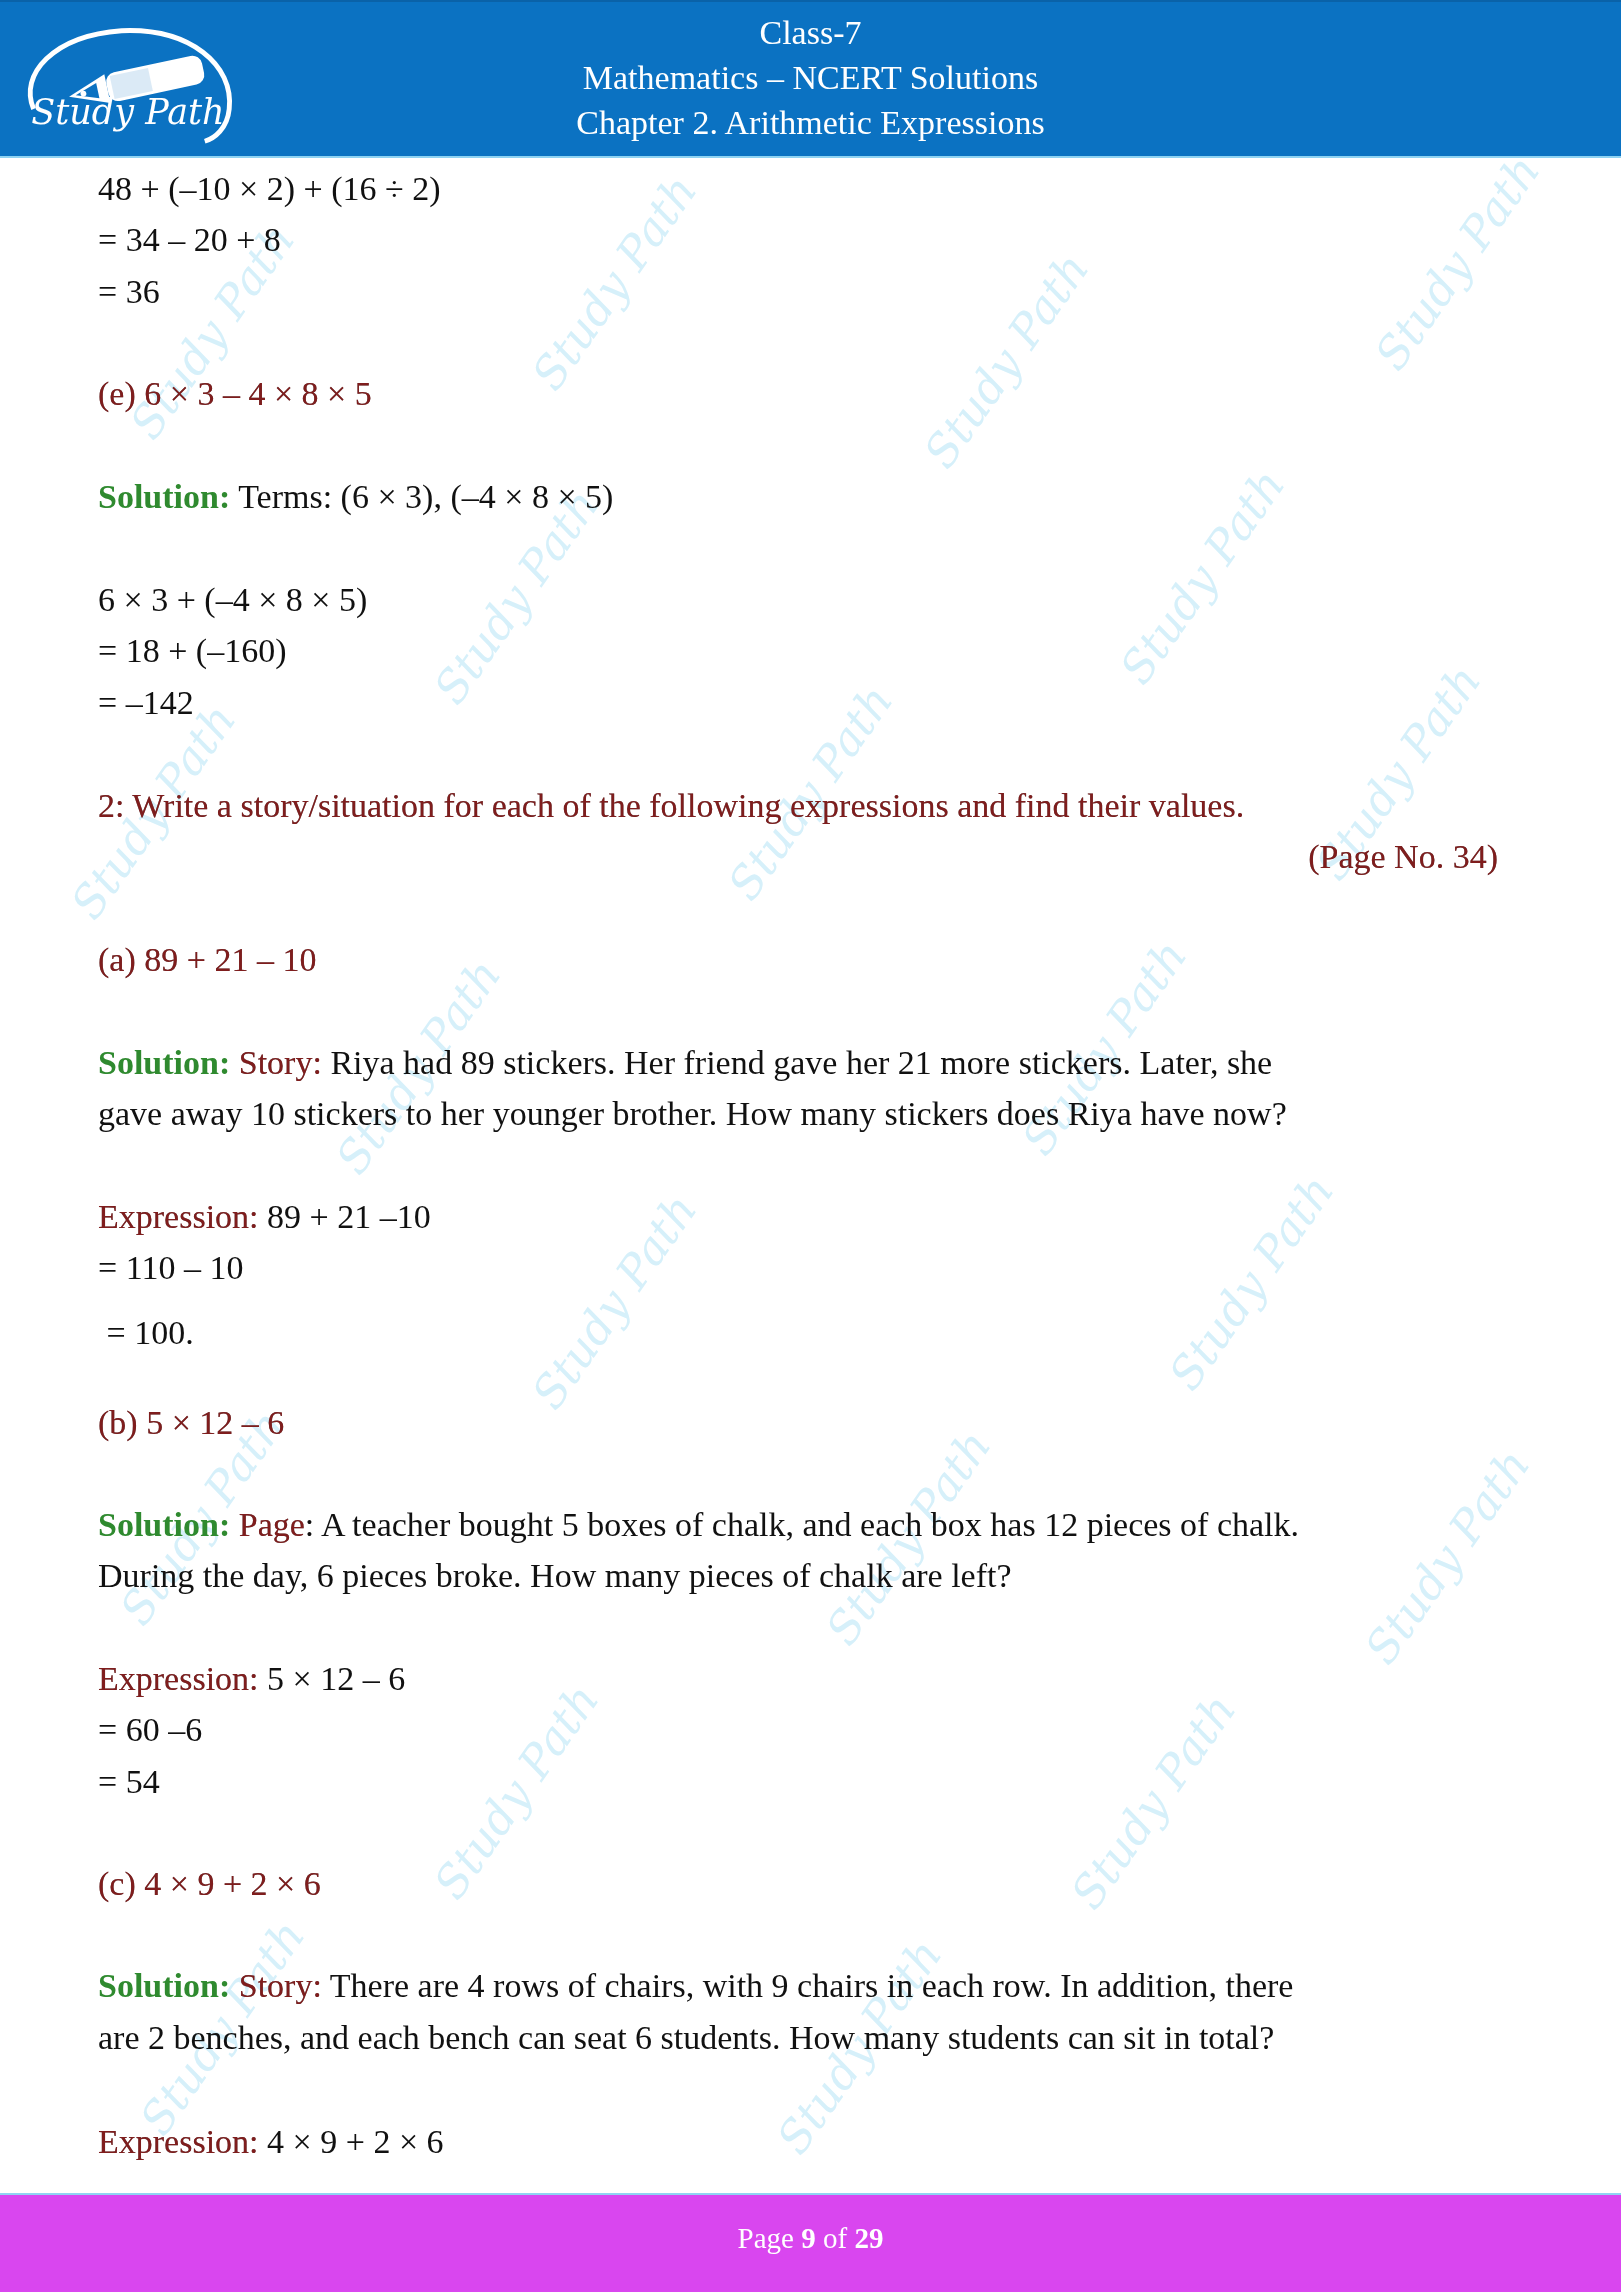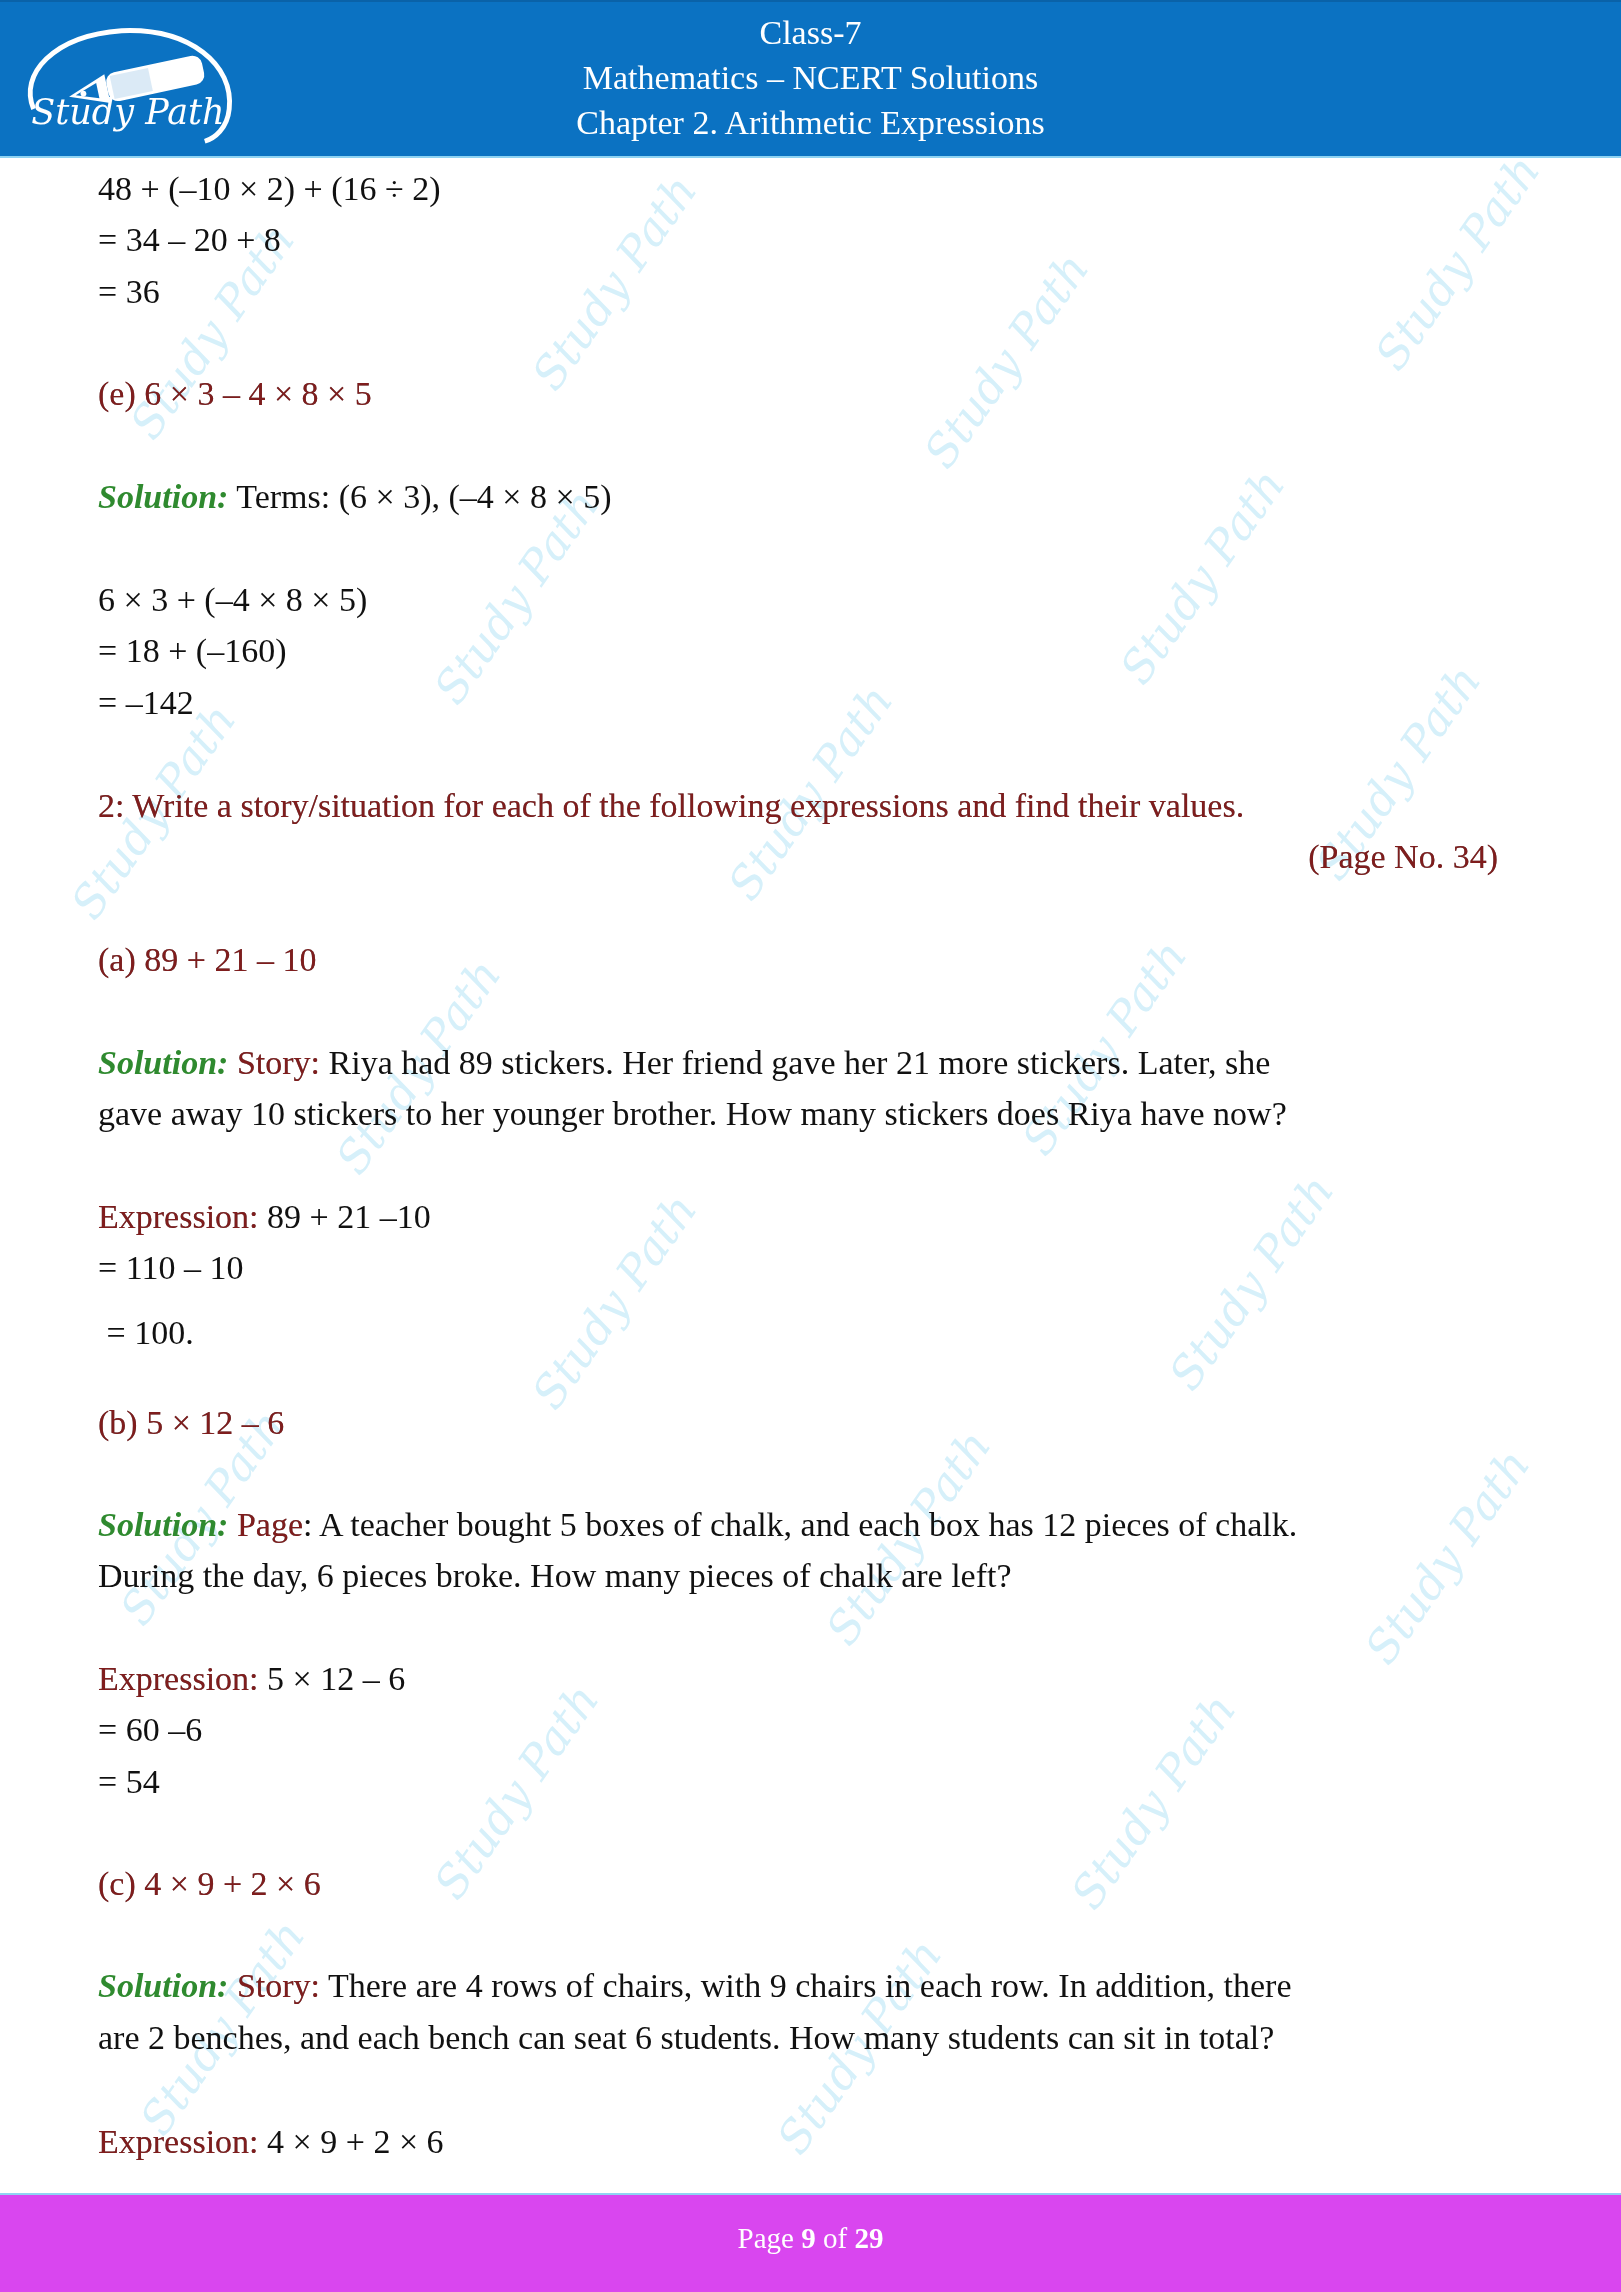--- a/index.html
+++ b/index.html
@@ -40,21 +40,21 @@
     font-size: 45px; color: #d6f0fa; transform: rotate(-55deg); white-space: nowrap;
   }
   .content { position: absolute; left: 98px; top: 0; width: 1431px; }
   .line {
     position: absolute; left: 0; font-size: 34px; line-height: 43px; white-space: nowrap;
   }
   .bold-outline {
     font-weight: normal; color: #7f1d1d;
     text-shadow: 0 0 0.6px #777;
   }
-  .green { color: #2f8a2f; font-weight: bold; font-style: italic; }
+  .green { color: #2f8a2f; font-weight: bold; }
   .right { right: 0; left: auto; text-align: right; }
 </style>
 </head>
 <body>
 
 <div class="header">
   <div class="logo">
     <svg width="225" height="137" viewBox="0 0 230 140">
       <path d="M20 95 C 5 60, 40 20, 110 15 C 180 12, 225 50, 220 95 C 218 115, 205 125, 195 128" fill="none" stroke="#ffffff" stroke-width="5"></path>
       <g transform="rotate(-12 115 70)">

